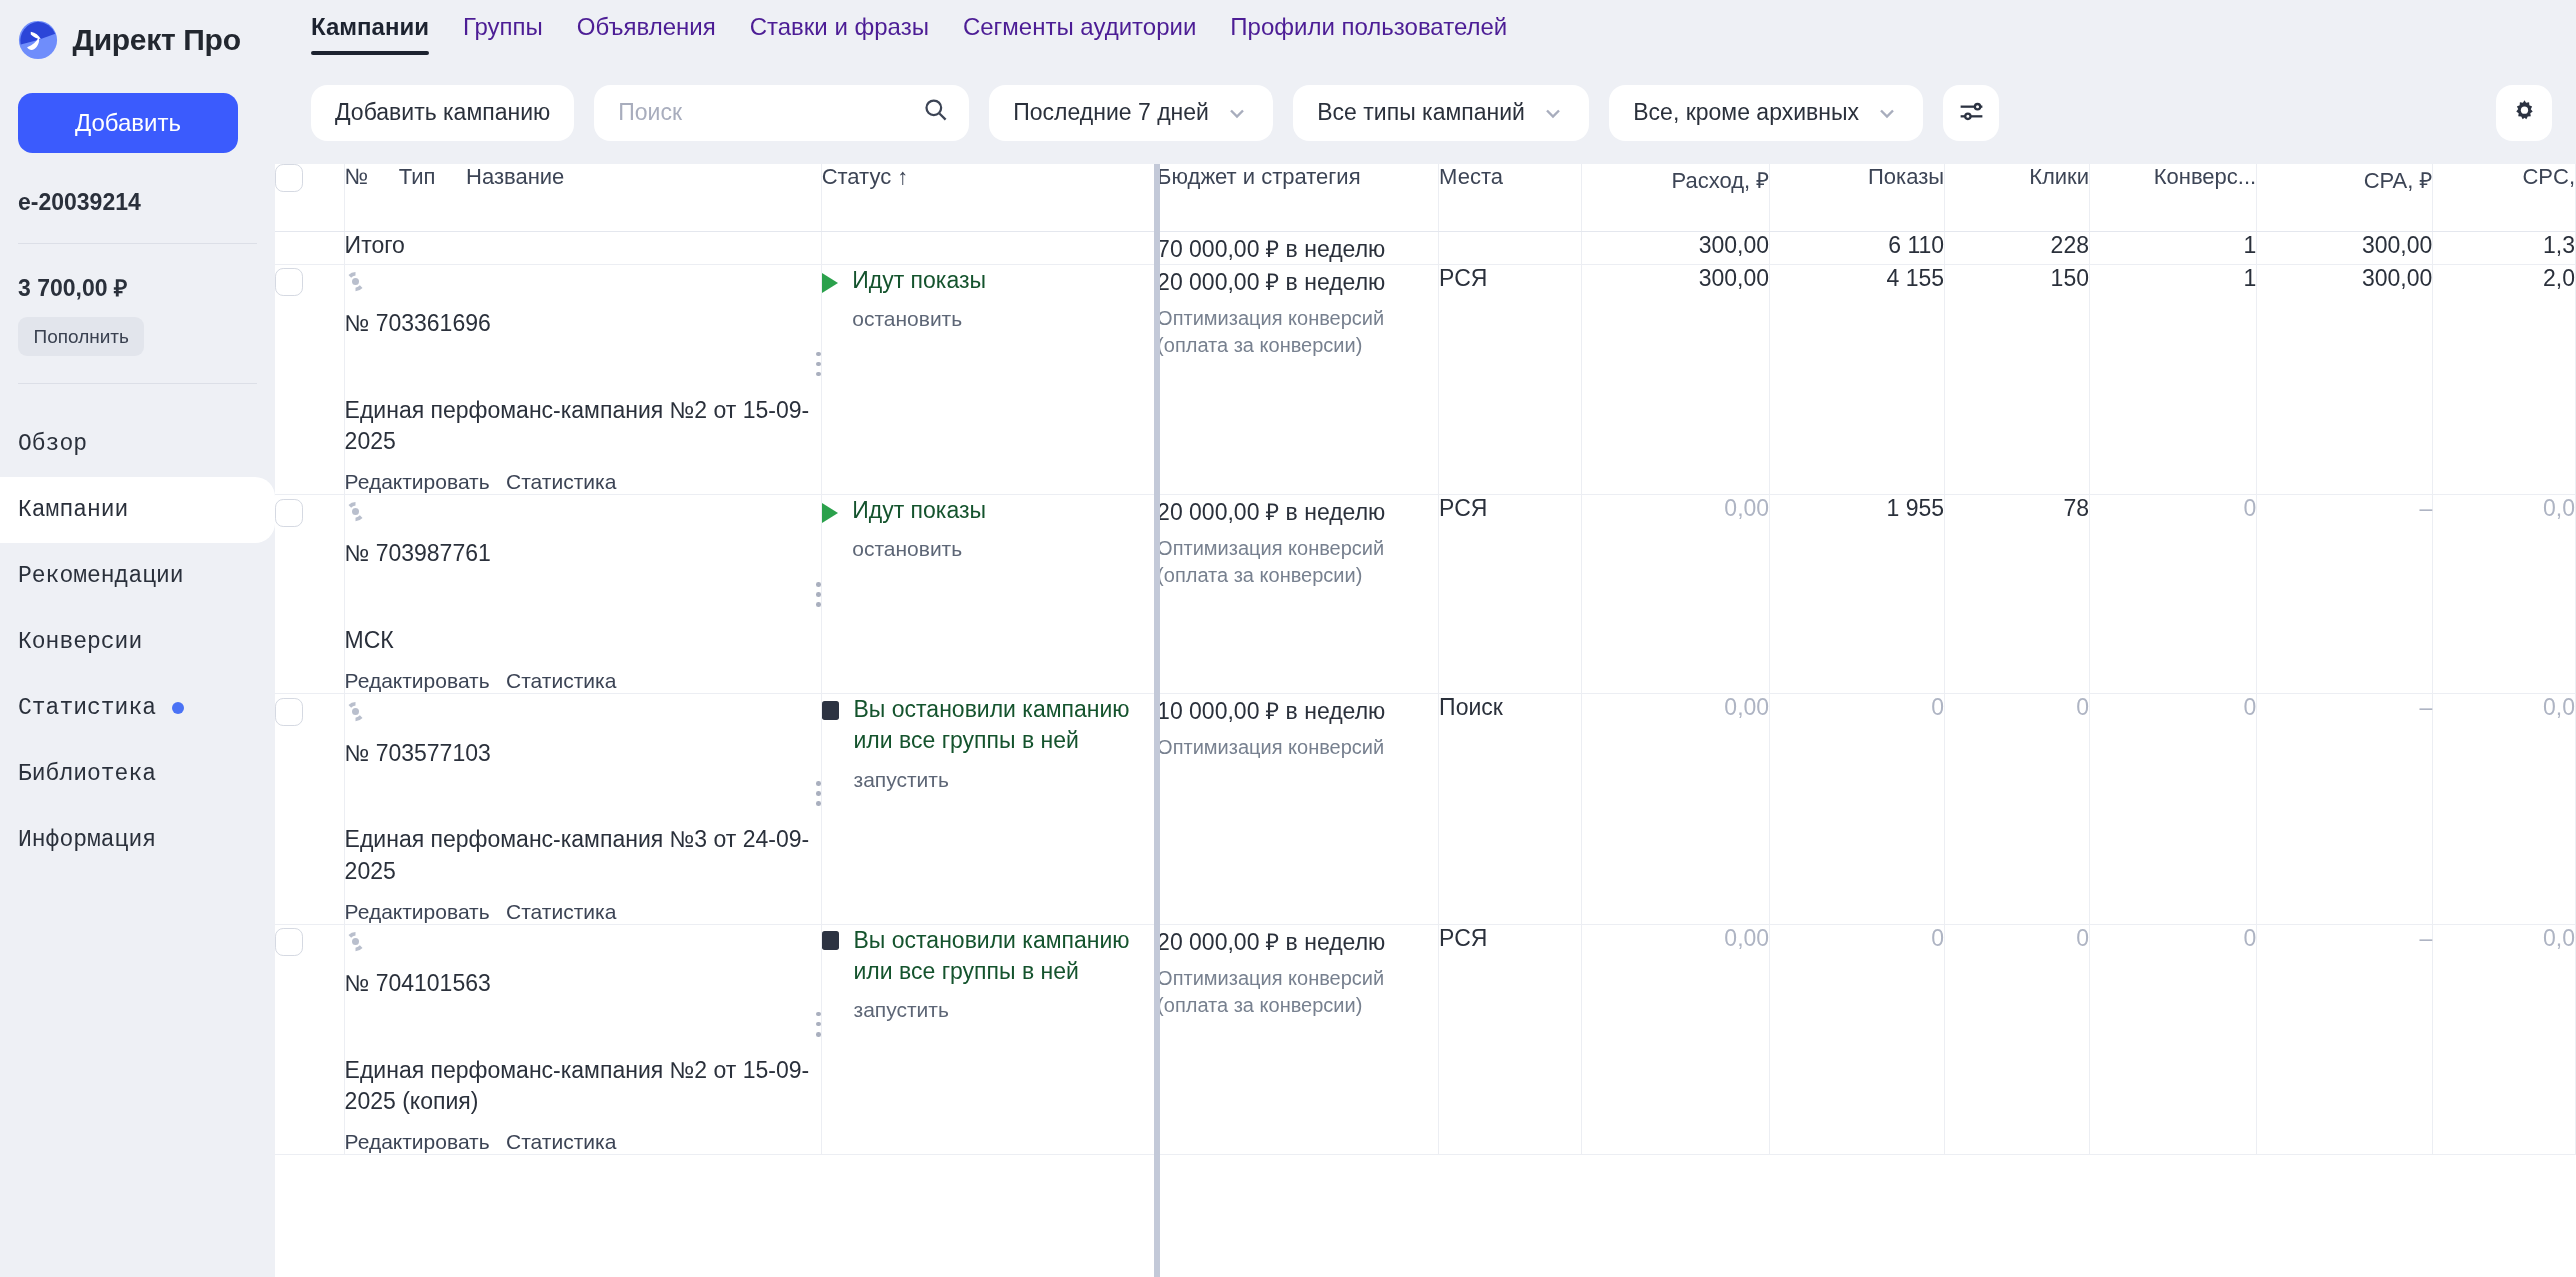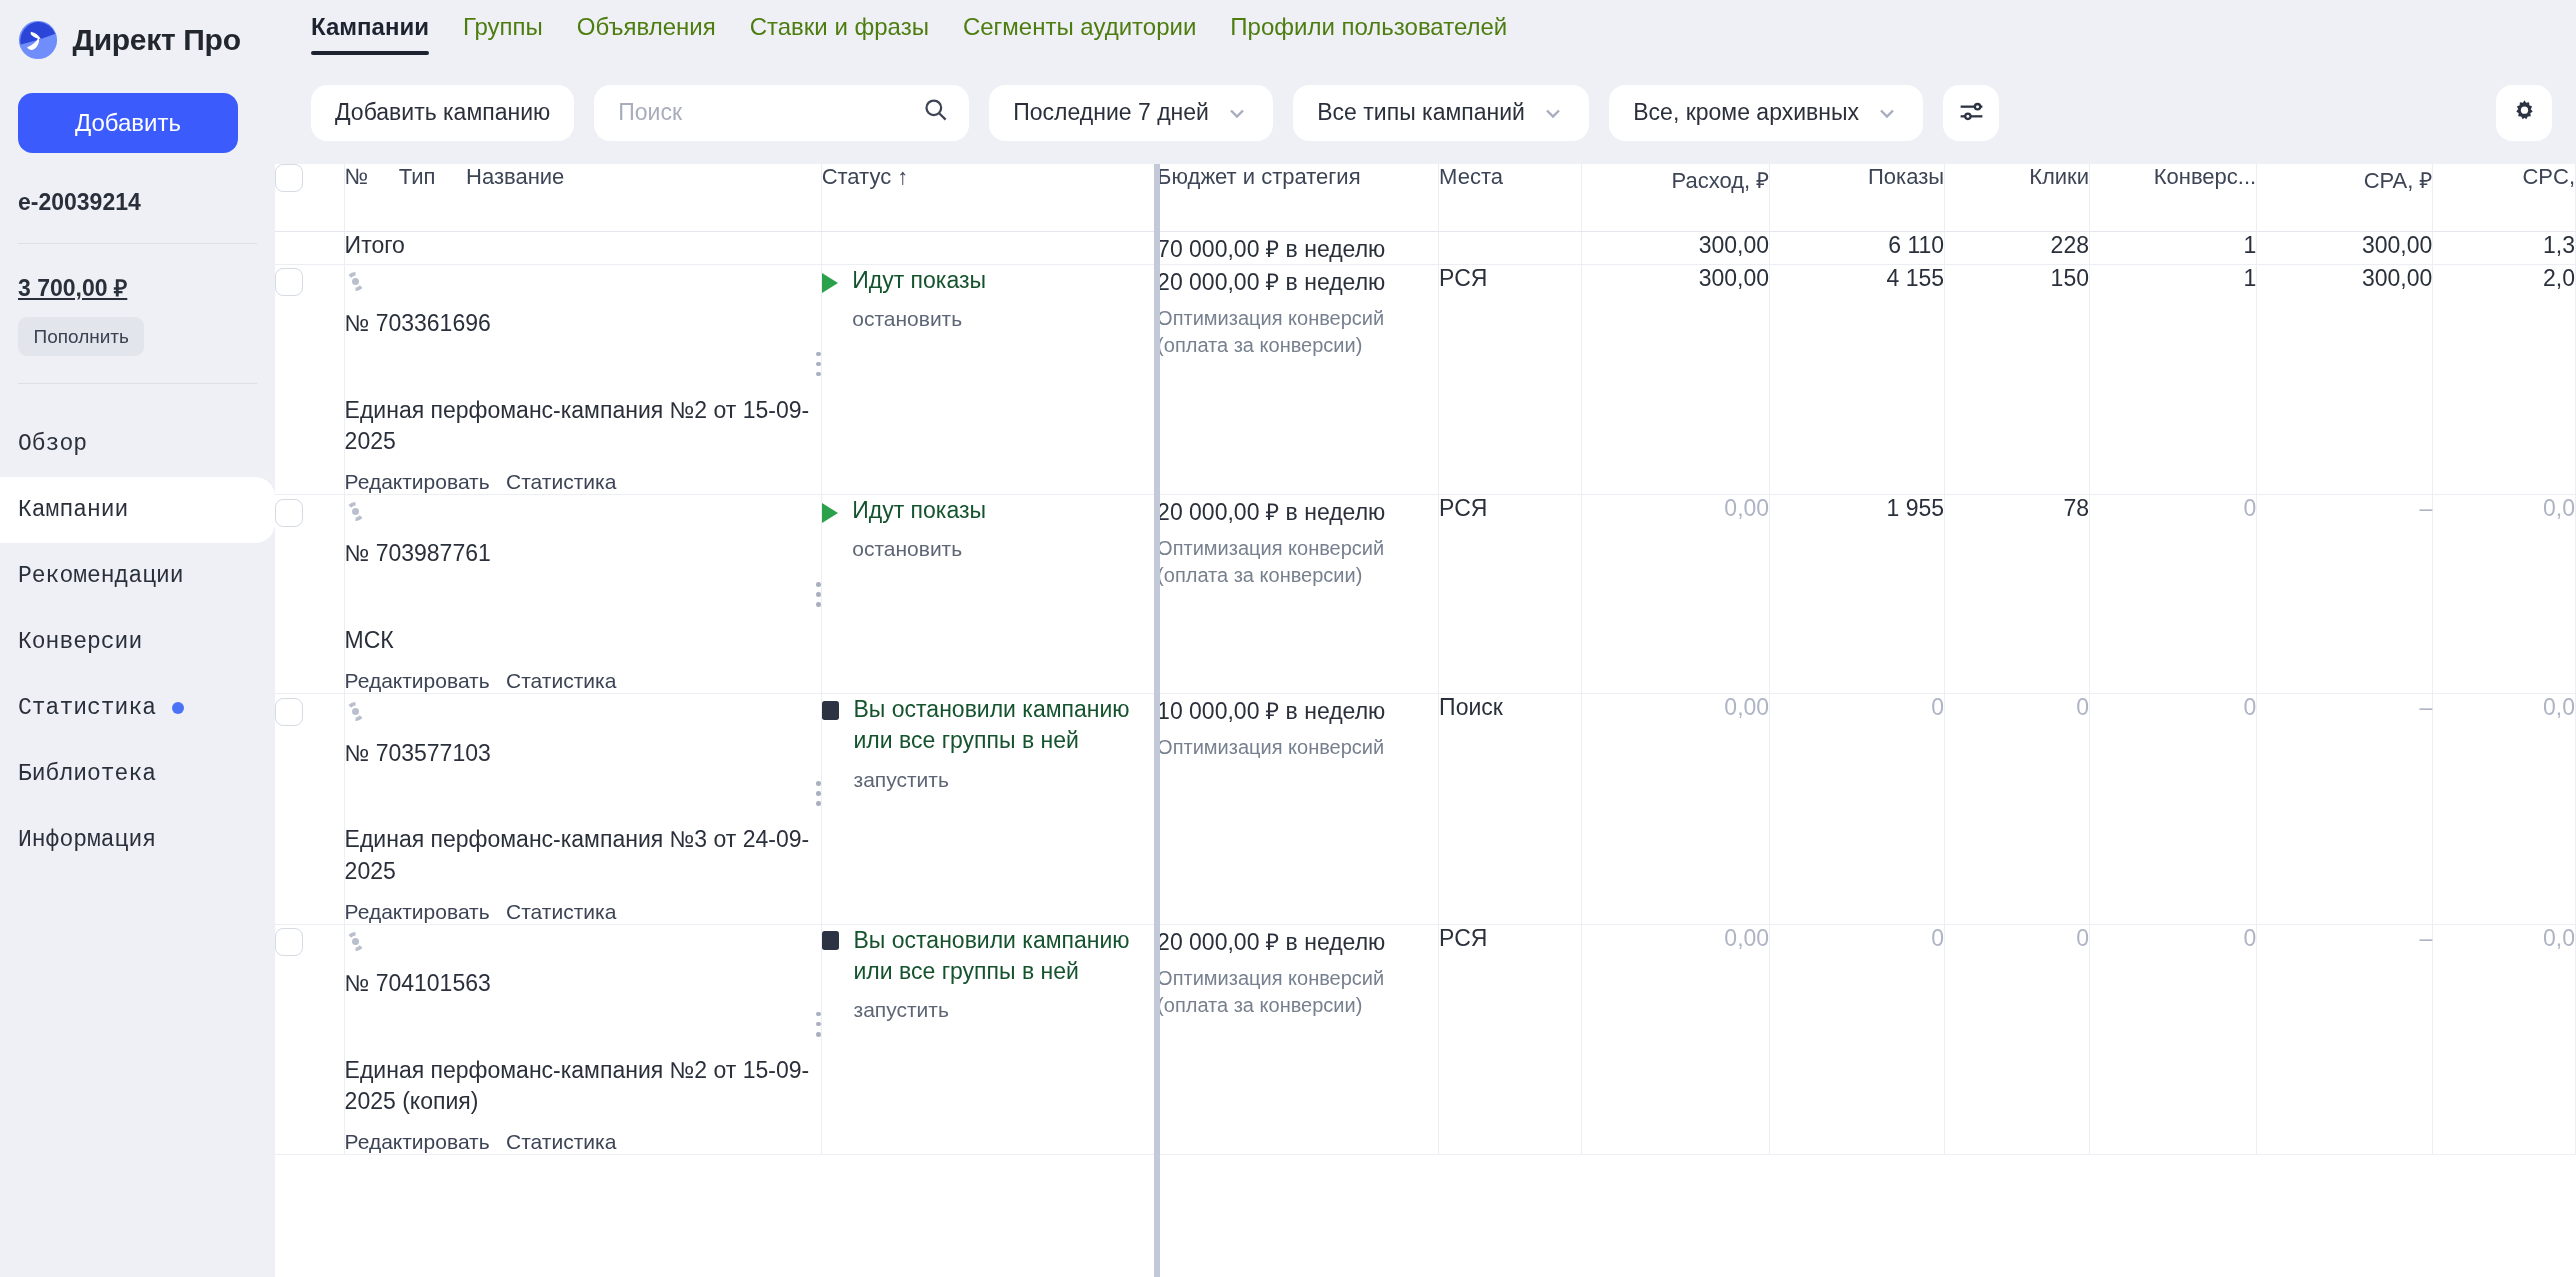--- a/index.html
+++ b/index.html
@@ -28,21 +28,21 @@
     background: #3b5bfd;
     color: #fff;
     border: none; border-radius: 14.6px;
     font-size: 24px; font-weight: 400;
     font-family: inherit;
     width: 220px;
     cursor: pointer;
   }
   .acct { margin: 36px 0 0 18px; font-size: 23px; font-weight: 700; color: #2a303b; }
   .sb-divider { height: 0.9px; background: #dcdfe7; margin: 27px 18px 0 18px; }
-  .balance { margin: 27px 0 0 18px; font-size: 23px; font-weight: 700; color: #2a303b; text-decoration: underline; }
+  .balance { margin: 27px 0 0 18px; font-size: 23px; font-weight: 700; color: #2a303b; }
   .topup {
     margin: 14.6px 0 0 18px;
     display: inline-block;
     background: #e2e5ec;
     color: #3a4150;
     font-size: 19px;
     padding: 8.2px 15.5px;
     border-radius: 9px;
     border: none;
     font-family: inherit;
@@ -71,21 +71,21 @@
     background: #4a72f5; margin-left: 16.4px; flex: 0 0 12px;
   }
 
   
   .main { flex: 1; min-width: 0; display: flex; flex-direction: column; background: #eef0f5; }
 
   .tabs-bar { height: 77px; display: flex; align-items: flex-start; padding: 12.8px 0 0 36px; }
   .tab {
     position: relative;
     font-size: 24px;
-    color: #4d7c0f;
+    color: #4c1d95;
     padding: 0 0 14.6px 0;
     margin-right: 34px;
     cursor: pointer;
     white-space: nowrap;
   }
   .tab.active { color: #1d2330; font-weight: 700; }
   .tab.active::after {
     content: ""; position: absolute;
     left: 0; right: 0; bottom: 0;
     height: 4.6px; background: #1d2330; border-radius: 2.7px;

